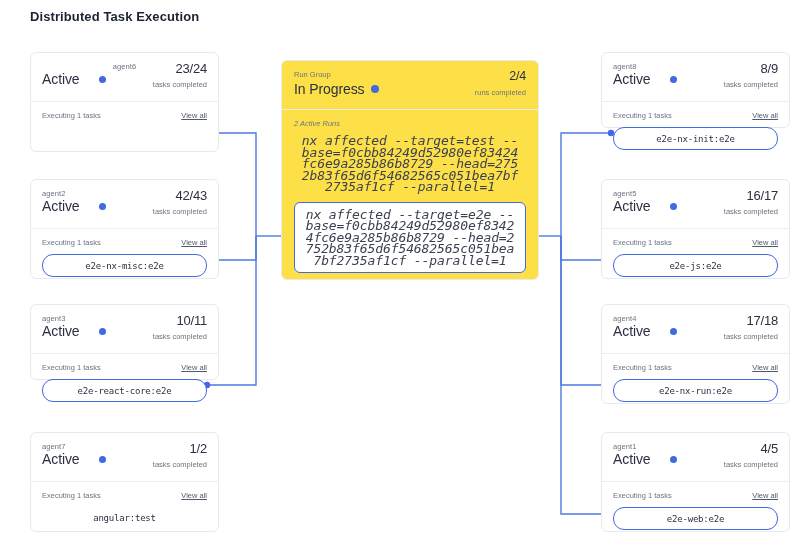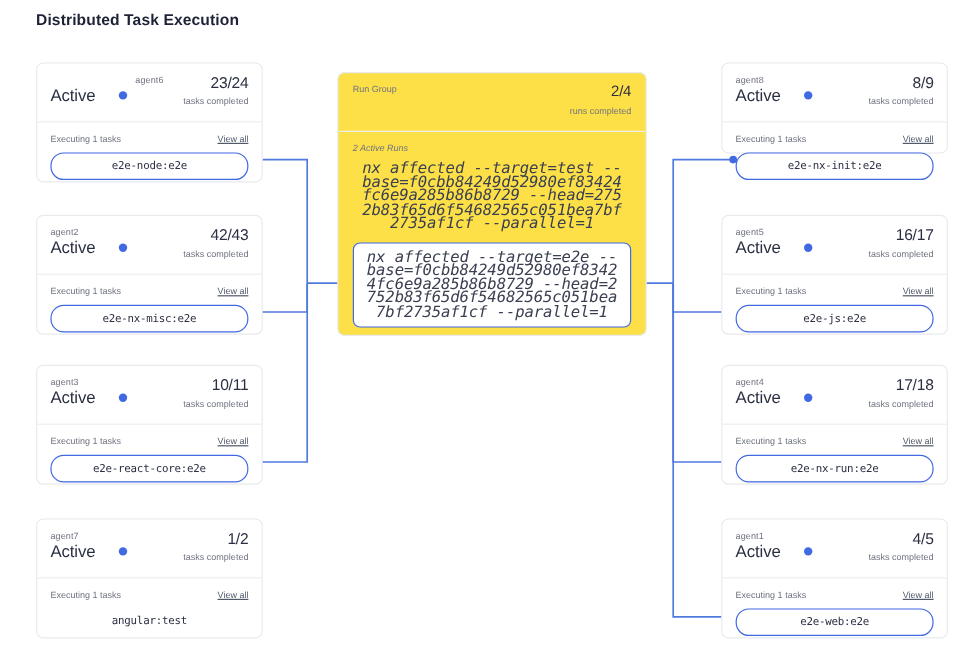--- a/index.html
+++ b/index.html
@@ -141,21 +141,20 @@
       <span class="dot"></span>
     </div>
     <div class="count">23/24</div>
     <div class="count-sub">tasks completed</div>
   </div>
   <div class="card-body">
     <div class="exec-row">
       <span class="exec-label">Executing 1 tasks</span>
       <span class="view-all">View all</span>
     </div>
-    <div class="task-box">e2e-node:e2e</div>
   </div>
 </div>
 
 <div class="card" style="left:30px;top:179px;width:189px;height:100px;">
   <div class="card-head">
     <div class="agent-name">agent2</div>
     <div class="status-row">
       <span class="status-text">Active</span>
       <span class="dot"></span>
     </div>
@@ -164,21 +163,21 @@
   </div>
   <div class="card-body">
     <div class="exec-row">
       <span class="exec-label">Executing 1 tasks</span>
       <span class="view-all">View all</span>
     </div>
     <div class="task-box">e2e-nx-misc:e2e</div>
   </div>
 </div>
 
-<div class="card" style="left:30px;top:304px;width:189px;height:100px;">
+<div class="card" style="left:30px;top:304px;width:189px;height:76px;">
   <div class="card-head">
     <div class="agent-name">agent3</div>
     <div class="status-row">
       <span class="status-text">Active</span>
       <span class="dot"></span>
     </div>
     <div class="count">10/11</div>
     <div class="count-sub">tasks completed</div>
   </div>
   <div class="card-body">
@@ -205,20 +204,24 @@
       <span class="exec-label">Executing 1 tasks</span>
       <span class="view-all">View all</span>
     </div>
     <div class="task-plain">angular:test</div>
   </div>
 </div>
 
 <div id="run-group-card">
   <div id="rg-head">
     <div id="rg-title">Run Group</div>
+    <div id="rg-status">
+      <span id="rg-status-text">In Progress</span>
+      <span id="rg-dot"></span>
+    </div>
     <div id="rg-count">2/4</div>
     <div id="rg-count-sub">runs completed</div>
   </div>
   <div id="rg-body">
     <div id="rg-active-label">2 Active Runs</div>
     <div class="run-cmd">nx affected --target=test --base=f0cbb84249d52980ef83424fc6e9a285b86b8729 --head=2752b83f65d6f54682565c051bea7bf2735af1cf --parallel=1</div>
     <div class="run-cmd boxed">nx affected --target=e2e --base=f0cbb84249d52980ef83424fc6e9a285b86b8729 --head=2752b83f65d6f54682565c051bea7bf2735af1cf --parallel=1</div>
   </div>
 </div>
 

